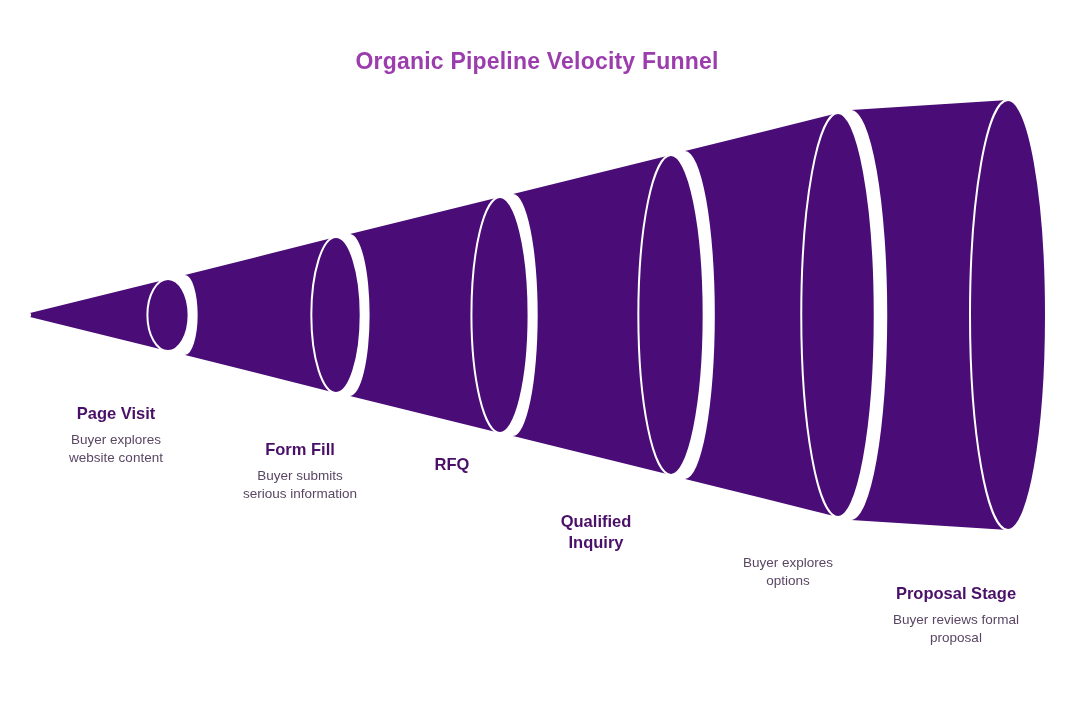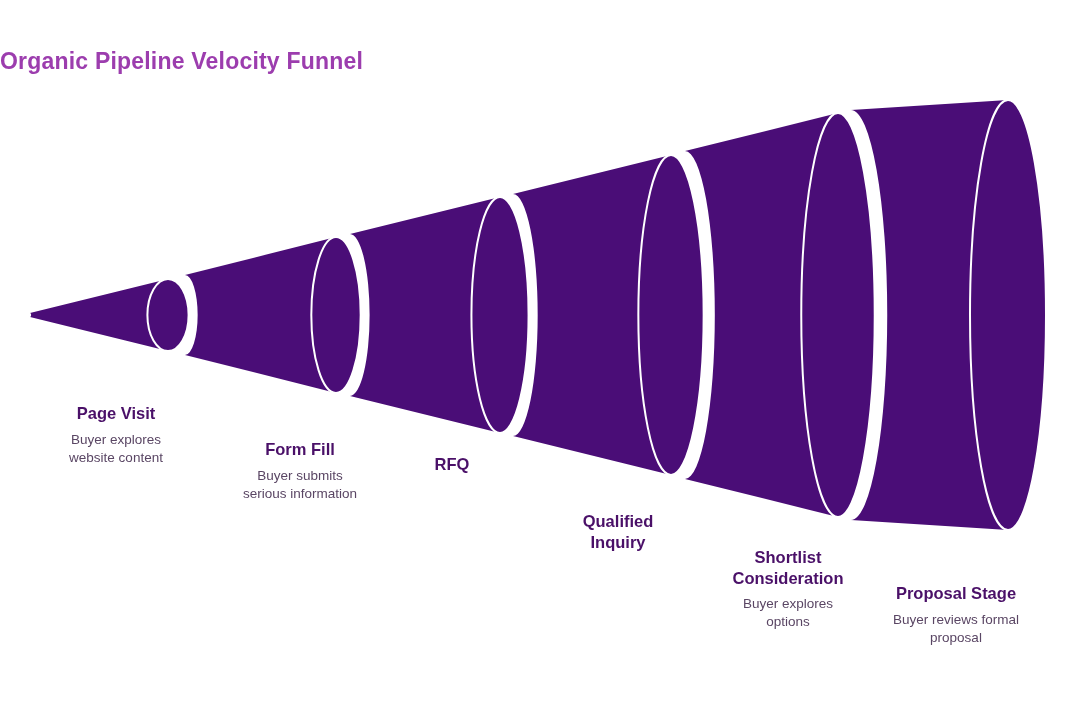--- a/index.html
+++ b/index.html
@@ -17,21 +17,21 @@
   #canvas {
     position: relative;
     width: 1074px;
     height: 703px;
   }
   #funnel-title {
     position: absolute;
     left: 0;
     top: 48px;
     width: 1074px;
-    text-align: left;
+    text-align: center;
     font-size: 23px;
     font-weight: bold;
     color: #9C3DAE;
     letter-spacing: 0.2px;
   }
   #funnel-svg {
     position: absolute;
     left: 0;
     top: 0;
   }
@@ -99,27 +99,25 @@
 website content</div>
       </div>
       <div class="stage-label" style="left: 170px; top: 439px; width: 260px;">
         <div class="stage-title">Form Fill</div>
         <div class="stage-desc">Buyer submits
 serious information</div>
       </div>
       <div class="stage-label" style="left: 322px; top: 454px; width: 260px;">
         <div class="stage-title">RFQ</div>
       </div>
-      <div class="stage-label" style="left: 488px; top: 511px; width: 260px;">
+      <div class="stage-label" style="left: 466px; top: 511px; width: 260px;">
         <div class="stage-title">Qualified
 Inquiry</div>
       </div>
       <div class="stage-label" style="left: 658px; top: 547px; width: 260px;">
-        <div class="stage-title">Shortlist
-Consideration</div>
         <div class="stage-desc">Buyer explores
 options</div>
       </div>
       <div class="stage-label" style="left: 826px; top: 583px; width: 260px;">
         <div class="stage-title">Proposal Stage</div>
         <div class="stage-desc">Buyer reviews formal
 proposal</div>
       </div>
     </div>
 

